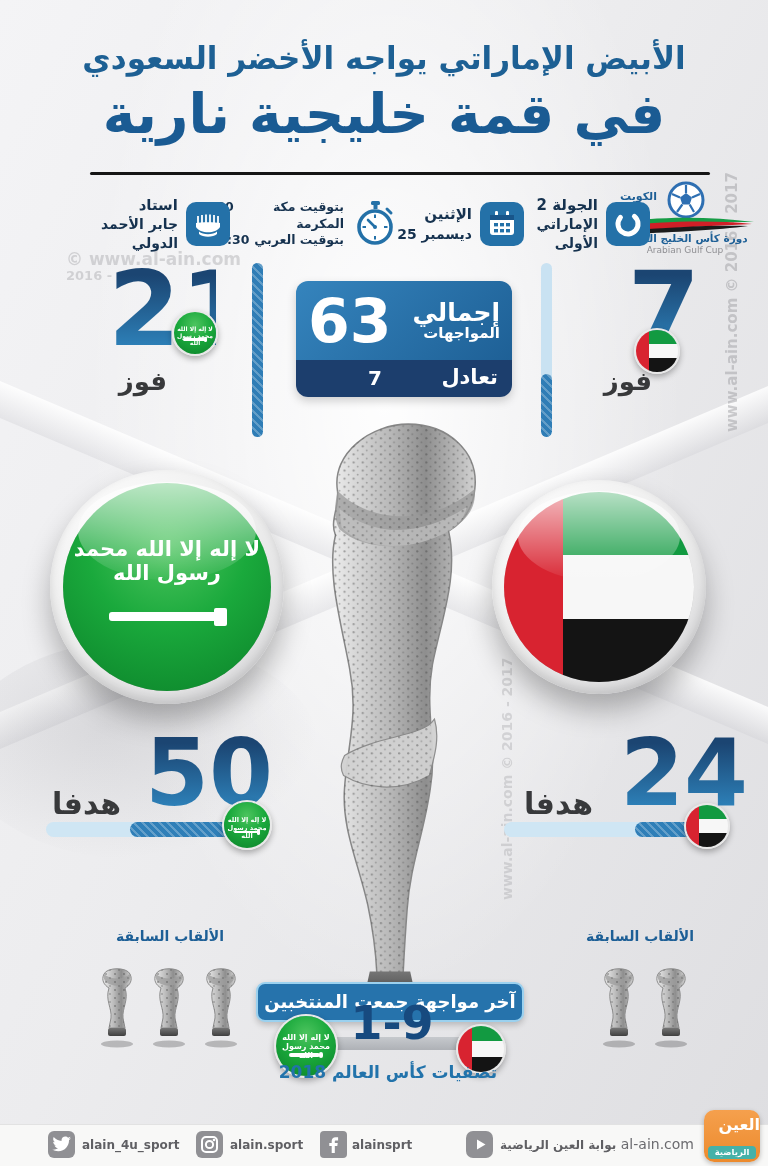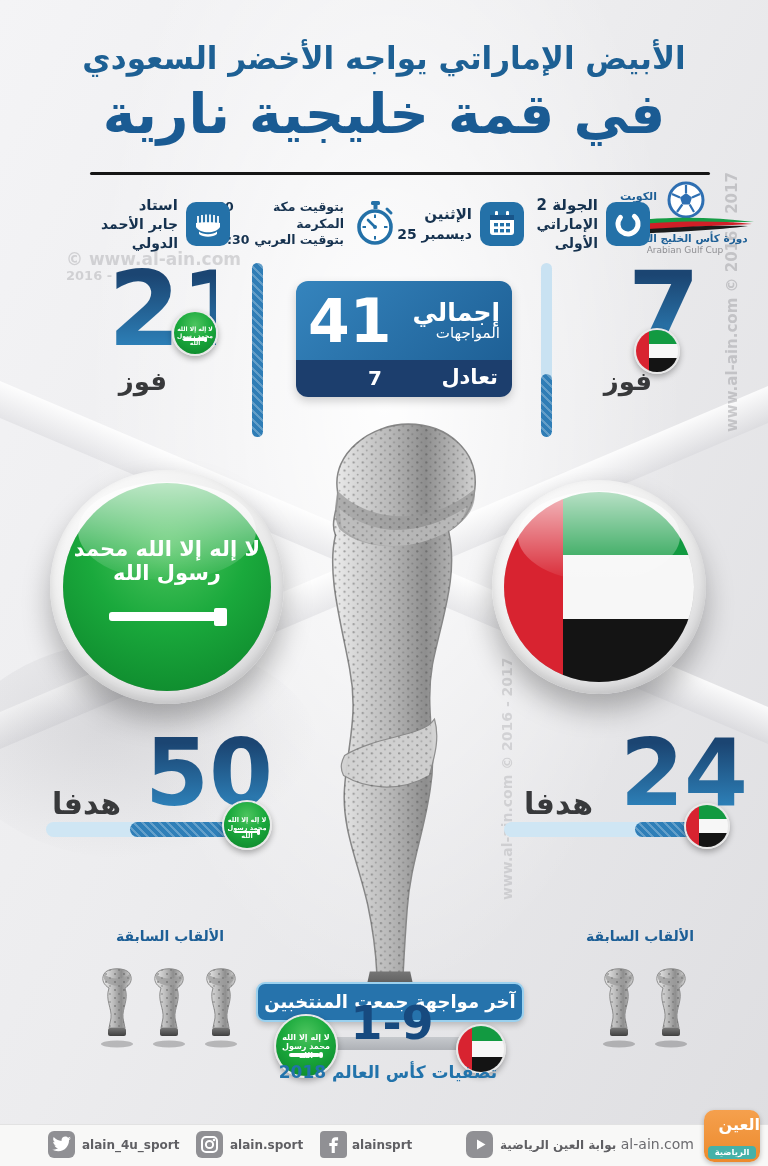--- a/index.html
+++ b/index.html
@@ -54,21 +54,21 @@
   .vbar.dark{background:#2f7db6;}
   .vbar.light{background:#c9e2f2;}
   .hatch::after{content:"";position:absolute;inset:0;
     background:repeating-linear-gradient(45deg,rgba(255,255,255,.25) 0 2px,transparent 2px 6px);}
   .vfill{position:absolute;left:0;bottom:0;width:100%;height:36%;background:#2f7db6;border-radius:6px;}
   .cbox{position:absolute;left:296px;top:281px;width:216px;height:116px;z-index:4;
     border-radius:12px;overflow:hidden;box-shadow:0 4px 10px rgba(0,0,0,.18);}
   .cbox .topp{height:79px;background:linear-gradient(135deg,#3584bd,#1e6096);display:flex;direction:rtl;align-items:center;}
   .cbox .lblcol{padding-right:12px;color:#fff;text-align:right;line-height:1.05;flex:1;}
   .cbox .lblcol .a{font-size:25px;font-weight:800;}
-  .cbox .lblcol .b{font-size:15px;font-weight:400;}
+  .cbox .lblcol .b{font-size:15px;font-weight:700;}
   .cbox .bigv{color:#fff;font-size:60px;font-weight:800;padding:0 10px 0 12px;line-height:1;}
   .cbox .bott{height:37px;background:#1c3e6d;position:relative;color:#fff;}
   .cbox .bott .dl{position:absolute;right:14px;top:5px;font-size:21px;font-weight:800;direction:rtl;}
   .cbox .bott .dv{position:absolute;left:72px;top:6px;font-size:20px;font-weight:800;}
   
   .badge{position:absolute;border-radius:50%;z-index:3;
     background:radial-gradient(circle at 35% 28%,#ffffff,#ececec 55%,#cfcfd2 100%);
     box-shadow:0 16px 28px rgba(0,0,0,.28), inset 0 -5px 10px rgba(0,0,0,.12);}
   .badge .inner{position:absolute;inset:5.5%;border-radius:50%;overflow:hidden;
     box-shadow:inset 0 -10px 18px rgba(0,0,0,.35), inset 0 6px 10px rgba(255,255,255,.25);}
@@ -277,21 +277,21 @@
   <div class="winlbl" style="left:98px;top:366px;width:90px;">فوز</div>
 
   <div class="vbar dark hatch" style="left:252px;"></div>
 
   <div class="cbox">
     <div class="topp">
       <div class="lblcol">
         <div class="a">إجمالي</div>
         <div class="b">المواجهات</div>
       </div>
-      <div class="bigv">41</div>
+      <div class="bigv">63</div>
     </div>
     <div class="bott">
       <div class="dl">تعادل</div>
       <div class="dv">7</div>
     </div>
   </div>
 
   <div class="vbar light" style="left:541px;">
     <div class="vfill hatch"></div>
   </div>

